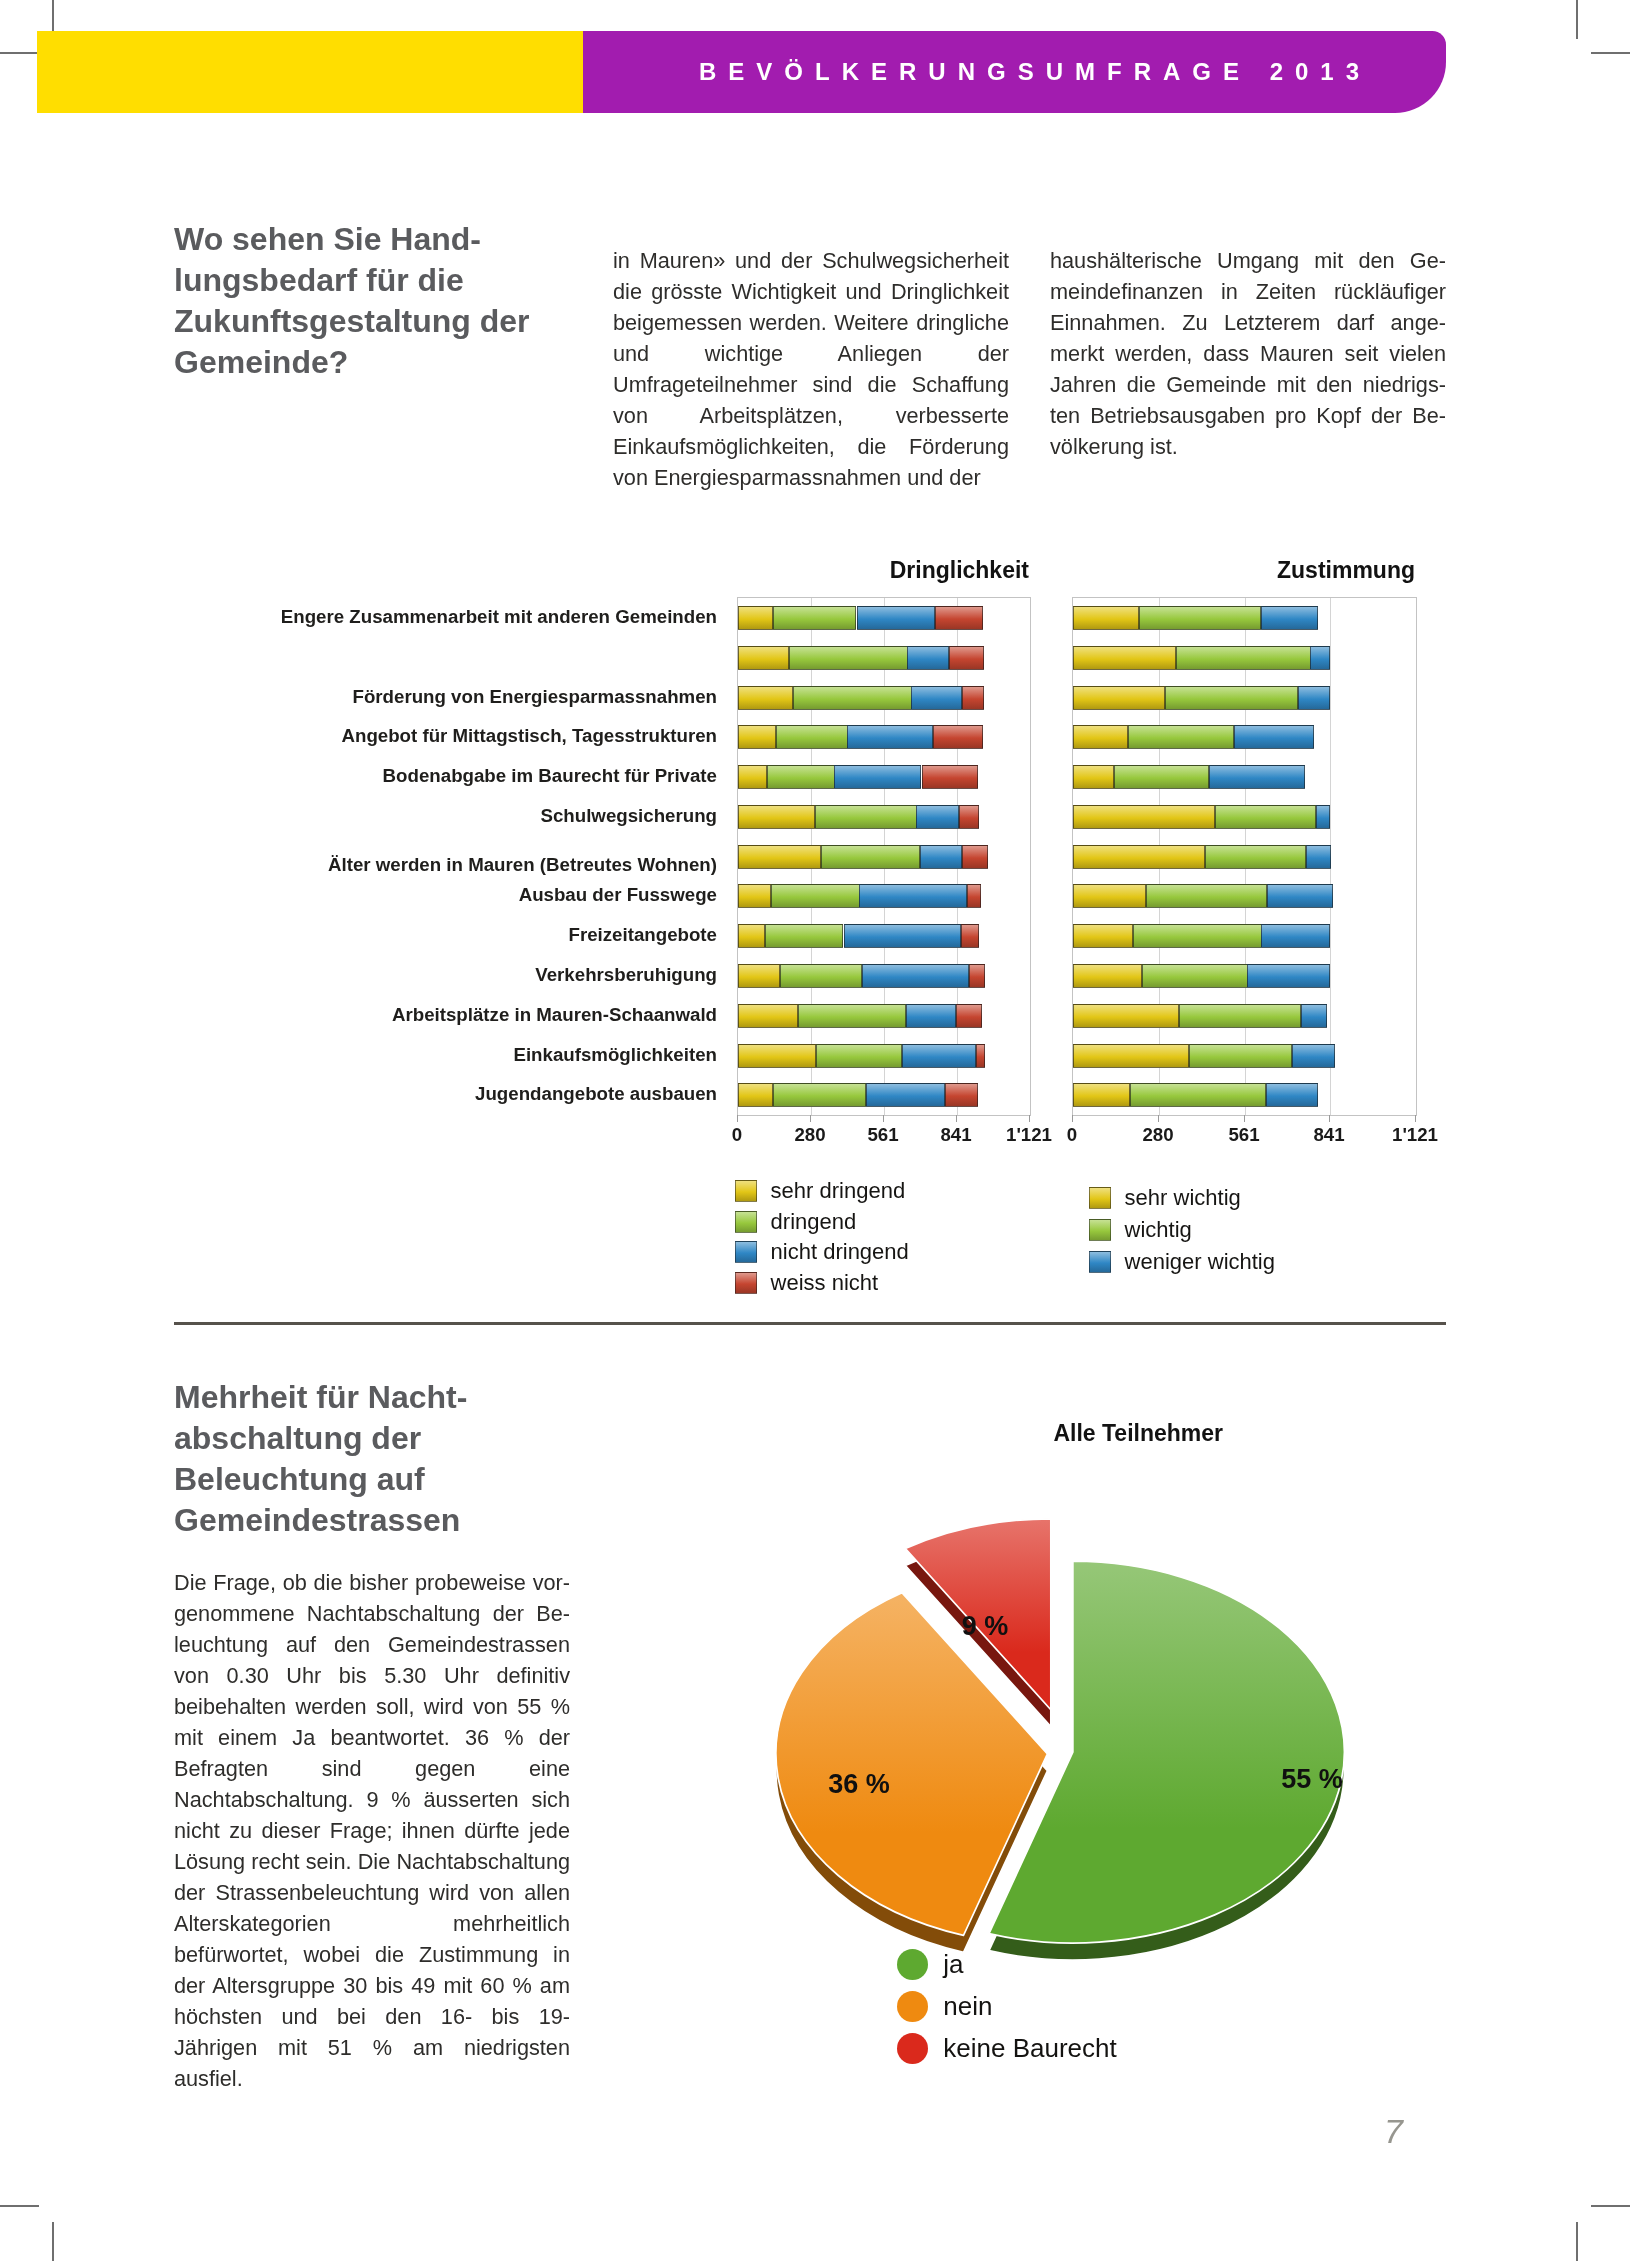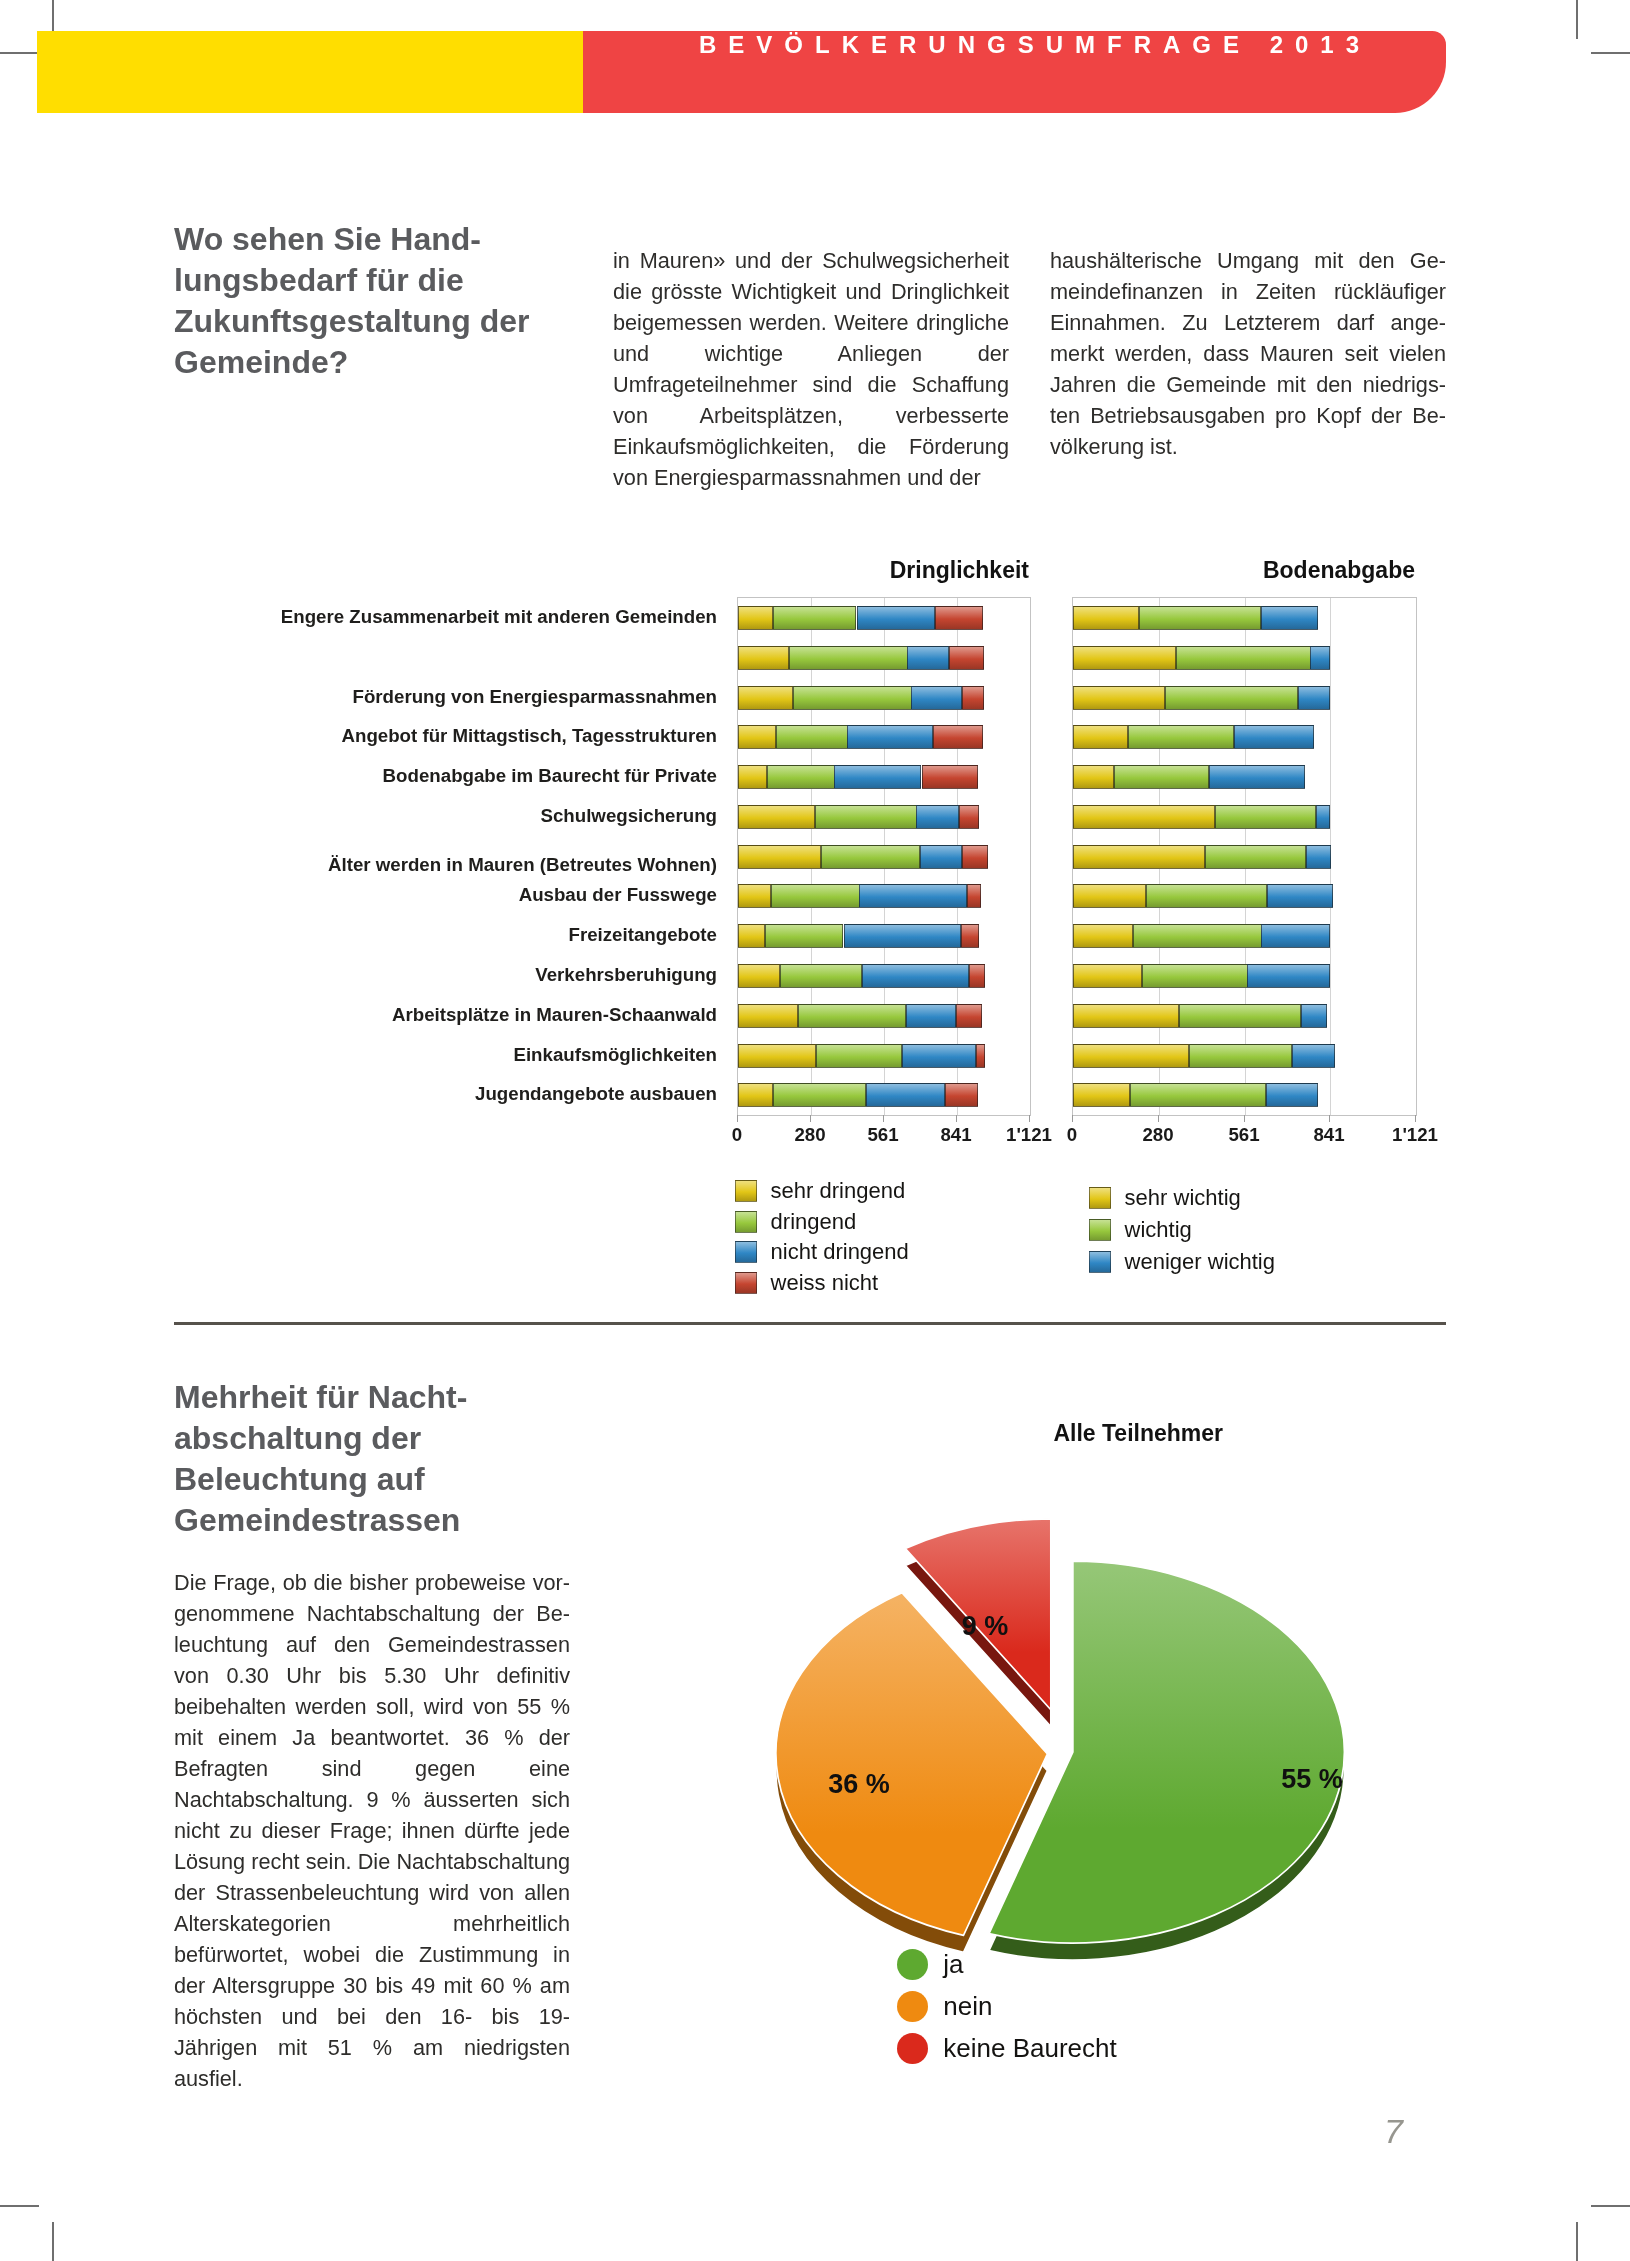--- a/index.html
+++ b/index.html
@@ -1,21 +1,21 @@
 <!DOCTYPE html>
 <html style="font-size:13.6px"><head>
 <meta charset="utf-8">
 <style>
   html,body{margin:0;padding:0;background:#fff;}
   .page{position:relative;width:1630px;height:2261px;background:#ffffff;overflow:hidden;
         font-family:"Liberation Sans",sans-serif;}
   .crop{position:absolute;background:#6f6f6f;}
   .band-yellow{position:absolute;left:37px;top:31px;width:546px;height:82px;background:#ffde00;}
-  .band-dark{position:absolute;left:583px;top:31px;width:863px;height:82px;background:#ef4444;
-             border-radius:0 13.6px 51px 0;display:flex;justify-content:center;}
+  .band-dark{position:absolute;left:583px;top:31px;width:863px;height:82px;background:#a21caf;
+             border-radius:0 13.6px 51px 0;display:flex;align-items:center;justify-content:center;}
   .band-dark span{color:#ffffff;font-size:24px;font-weight:bold;letter-spacing:12px;padding-left:41px;white-space:nowrap;}
   .h1{position:absolute;color:#5a5b5e;font-weight:bold;font-size:32px;line-height:41px;}
   .body-col{position:absolute;font-size:21.7px;line-height:31px;color:#2e2d2b;text-align:justify;
             hyphens:manual;}
   .chart-title{position:absolute;font-size:23px;font-weight:bold;color:#121212;text-align:right;}
   .plot{position:absolute;background:#fff;border:0.8px solid #c3c3c3;}
   .gridline{position:absolute;top:0;bottom:0;width:0.8px;background:#d4d4d4;}
   .bar-row{position:absolute;left:0;width:100%;}
   .seg{position:absolute;top:0;height:100%;box-sizing:border-box;border:0.8px solid rgba(25,25,25,0.6);}
   .cat-labels{position:absolute;left:174px;top:597px;width:543px;height:517px;}
@@ -56,21 +56,21 @@
   <div class="band-yellow"></div>
   <div class="band-dark">
     <span>BEVÖLKERUNGSUMFRAGE 2013</span>
   </div>
 
   <div class="h1" style="left:174px;top:219px;width:408px;">Wo sehen Sie Hand-<br>lungsbedarf für die<br>Zukunftsgestaltung der<br>Gemeinde?</div>
   <div class="body-col" style="left:613px;top:245px;width:396px;">in Mauren» und der Schulwegsicher­heit die grösste Wichtigkeit und Dring­lichkeit beigemessen werden. Weitere dringliche und wichtige Anliegen der Umfrageteilnehmer sind die Schaf­fung von Arbeitsplätzen, verbesserte Einkaufsmöglichkeiten, die Förderung von Energiesparmassnahmen und der</div>
   <div class="body-col" style="left:1050px;top:245px;width:396px;">haushälterische Umgang mit den Ge­meindefinanzen in Zeiten rückläufiger Einnahmen. Zu Letzterem darf ange­merkt werden, dass Mauren seit vielen Jahren die Gemeinde mit den niedrigs­ten Betriebsausgaben pro Kopf der Be­völkerung ist.</div>
 
   <div class="chart-title" style="left:737px;top:557px;width:292px;">Dringlichkeit</div>
-  <div class="chart-title" style="left:1072px;top:557px;width:343px;">Bodenabgabe</div>
+  <div class="chart-title" style="left:1072px;top:557px;width:343px;">Zustimmung</div>
 
   <div class="cat-labels" id="cat-labels">
       <div class="cat-label" style="top: 0px; height: 40px;">Engere Zusammenarbeit mit anderen Gemeinden</div>
       <div class="cat-label" style="top: 80px; height: 40px;">Förderung von Energiesparmassnahmen</div>
       <div class="cat-label" style="top: 119px; height: 40px;">Angebot für Mittagstisch, Tagesstrukturen</div>
       <div class="cat-label" style="top: 159px; height: 40px;">Bodenabgabe im Baurecht für Private</div>
       <div class="cat-label" style="top: 199px; height: 40px;">Schulwegsicherung</div>
       <div class="cat-label" style="top: 248px; height: 40px;">Älter werden in Mauren (Betreutes Wohnen)</div>
       <div class="cat-label" style="top: 278px; height: 40px;">Ausbau der Fusswege</div>
       <div class="cat-label" style="top: 318px; height: 40px;">Freizeitangebote</div>

